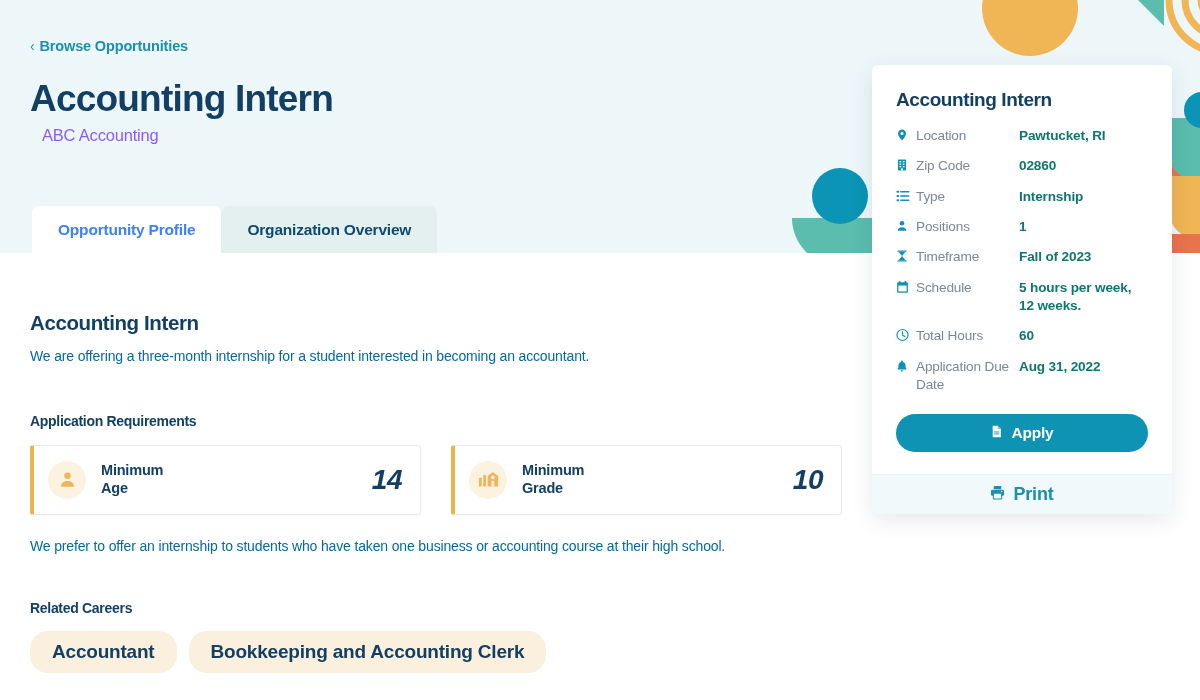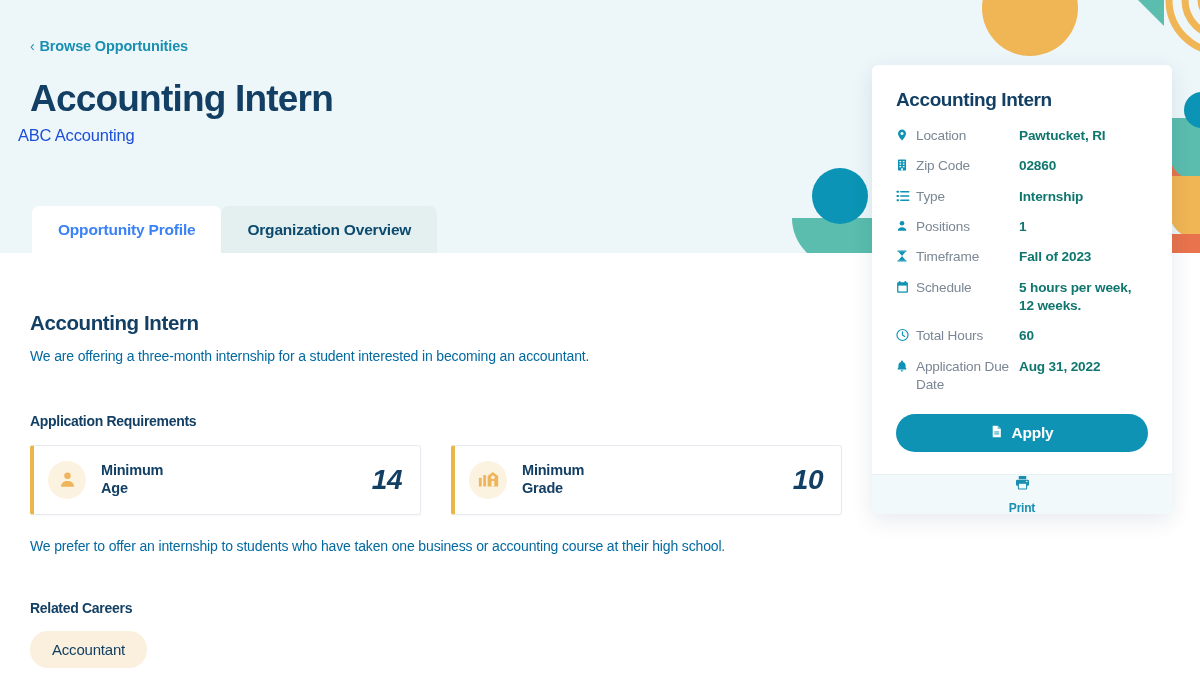--- a/index.html
+++ b/index.html
@@ -72,22 +72,22 @@
     cursor: pointer; letter-spacing: -0.15px;
   }
   .breadcrumb .chev { font-size: 14px; font-weight: normal; color: #1b8fb0; line-height: 1; }
 
   .page-title {
     position: absolute; left: 30px; top: 78px;
     font-size: 37px; font-weight: bold; color: #123f63;
     letter-spacing: -0.8px;
   }
   .org-name {
-    position: absolute; left: 18px; top: 126px;
-    font-size: 16.5px; color: #1d4ed8; letter-spacing: -0.2px;
+    position: absolute; left: 42px; top: 126px;
+    font-size: 16.5px; color: #8b5cf6; letter-spacing: -0.2px;
   }
 
   
   .tabs { position: absolute; left: 32px; top: 206px; display: flex; }
   .tab {
     height: 47px; display: flex; align-items: center;
     padding: 0 26px; font-size: 15.5px; font-weight: bold;
     border-radius: 7px 7px 0 0; cursor: pointer;
     letter-spacing: -0.2px; white-space: nowrap;
   }
@@ -126,22 +126,22 @@
     font-size: 14.5px; font-weight: bold; color: #123f63;
     line-height: 1.24; letter-spacing: -0.2px;
   }
   .req-value {
     margin-left: auto; font-size: 28px; font-weight: bold;
     color: #123f63; letter-spacing: -0.5px; font-style: italic;
   }
 
   .tags { display: flex; gap: 12px; }
   .tag {
-    background: #fbf0de; color: #123f63; font-weight: normal;
-    font-size: 15px; border-radius: 18px;
+    background: #fbf0de; color: #123f63; font-weight: bold;
+    font-size: 19px; border-radius: 18px;
     padding: 10px 22px; letter-spacing: -0.2px;
     cursor: pointer; white-space: nowrap;
   }
 
   
   .side-card {
     position: absolute; left: 872px; top: 65px;
     width: 300px; background: #ffffff;
     border-radius: 6px; overflow: hidden;
     box-shadow: 0 6px 22px rgba(15,40,70,0.10);
@@ -171,23 +171,22 @@
     border-radius: 19px; font-size: 15.5px; font-weight: bold;
     font-family: "Liberation Sans", sans-serif;
     display: flex; align-items: center; justify-content: center;
     gap: 8px; cursor: pointer; letter-spacing: -0.2px;
   }
   .print-bar {
     height: 40px; background: #f1f9fb;
     border-top: 1px solid #e8f1f4;
     display: flex; align-items: center; justify-content: center;
     gap: 8px; cursor: pointer;
-    color: #1b8fb0; font-size: 12px; font-weight: bold;
+    color: #1b8fb0; font-size: 18px; font-weight: bold;
     letter-spacing: -0.2px;
-    flex-direction: column;
   }
 </style>
 </head>
 <body>
 
 <div id="app">
 
   <div class="hero">
     <div class="deco deco-right-coral"></div>
     <div class="deco deco-right-teal"></div>
@@ -267,20 +266,21 @@
       </div>
 
     </div>
 
     <div class="body-text" style="margin-top:22px; max-width: 730px;">We prefer to offer an internship to students who have taken one business or accounting course at their high school.</div>
 
     <div class="h-sub" style="margin-top:43px;">Related Careers</div>
 
     <div class="tags" style="margin-top:15px;">
       <span class="tag">Accountant</span>
+      <span class="tag">Bookkeeping and Accounting Clerk</span>
     </div>
 
   </div>
 
   <div class="side-card">
     <div class="side-body">
 
       <div class="side-title">Accounting Intern</div>
 
       <div class="info-row">

